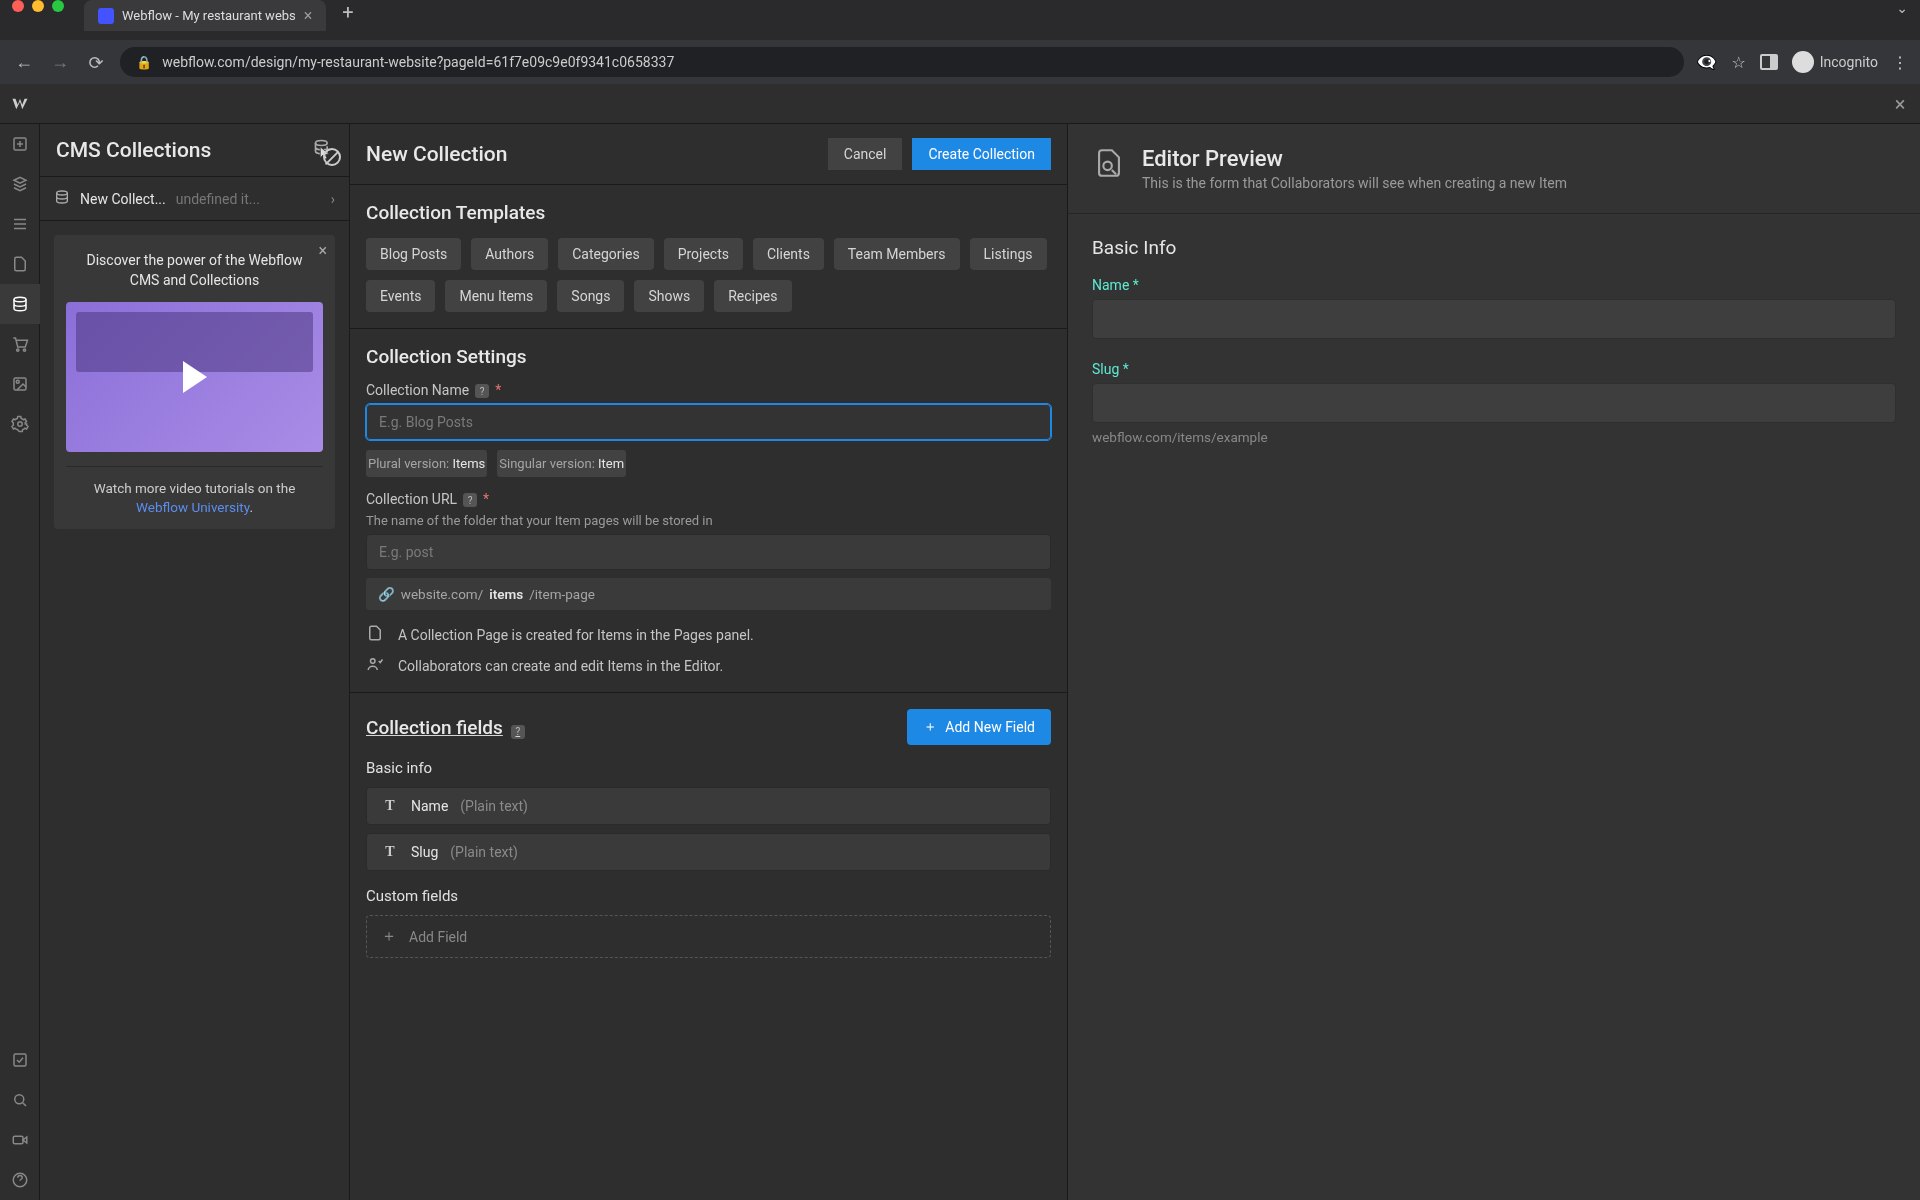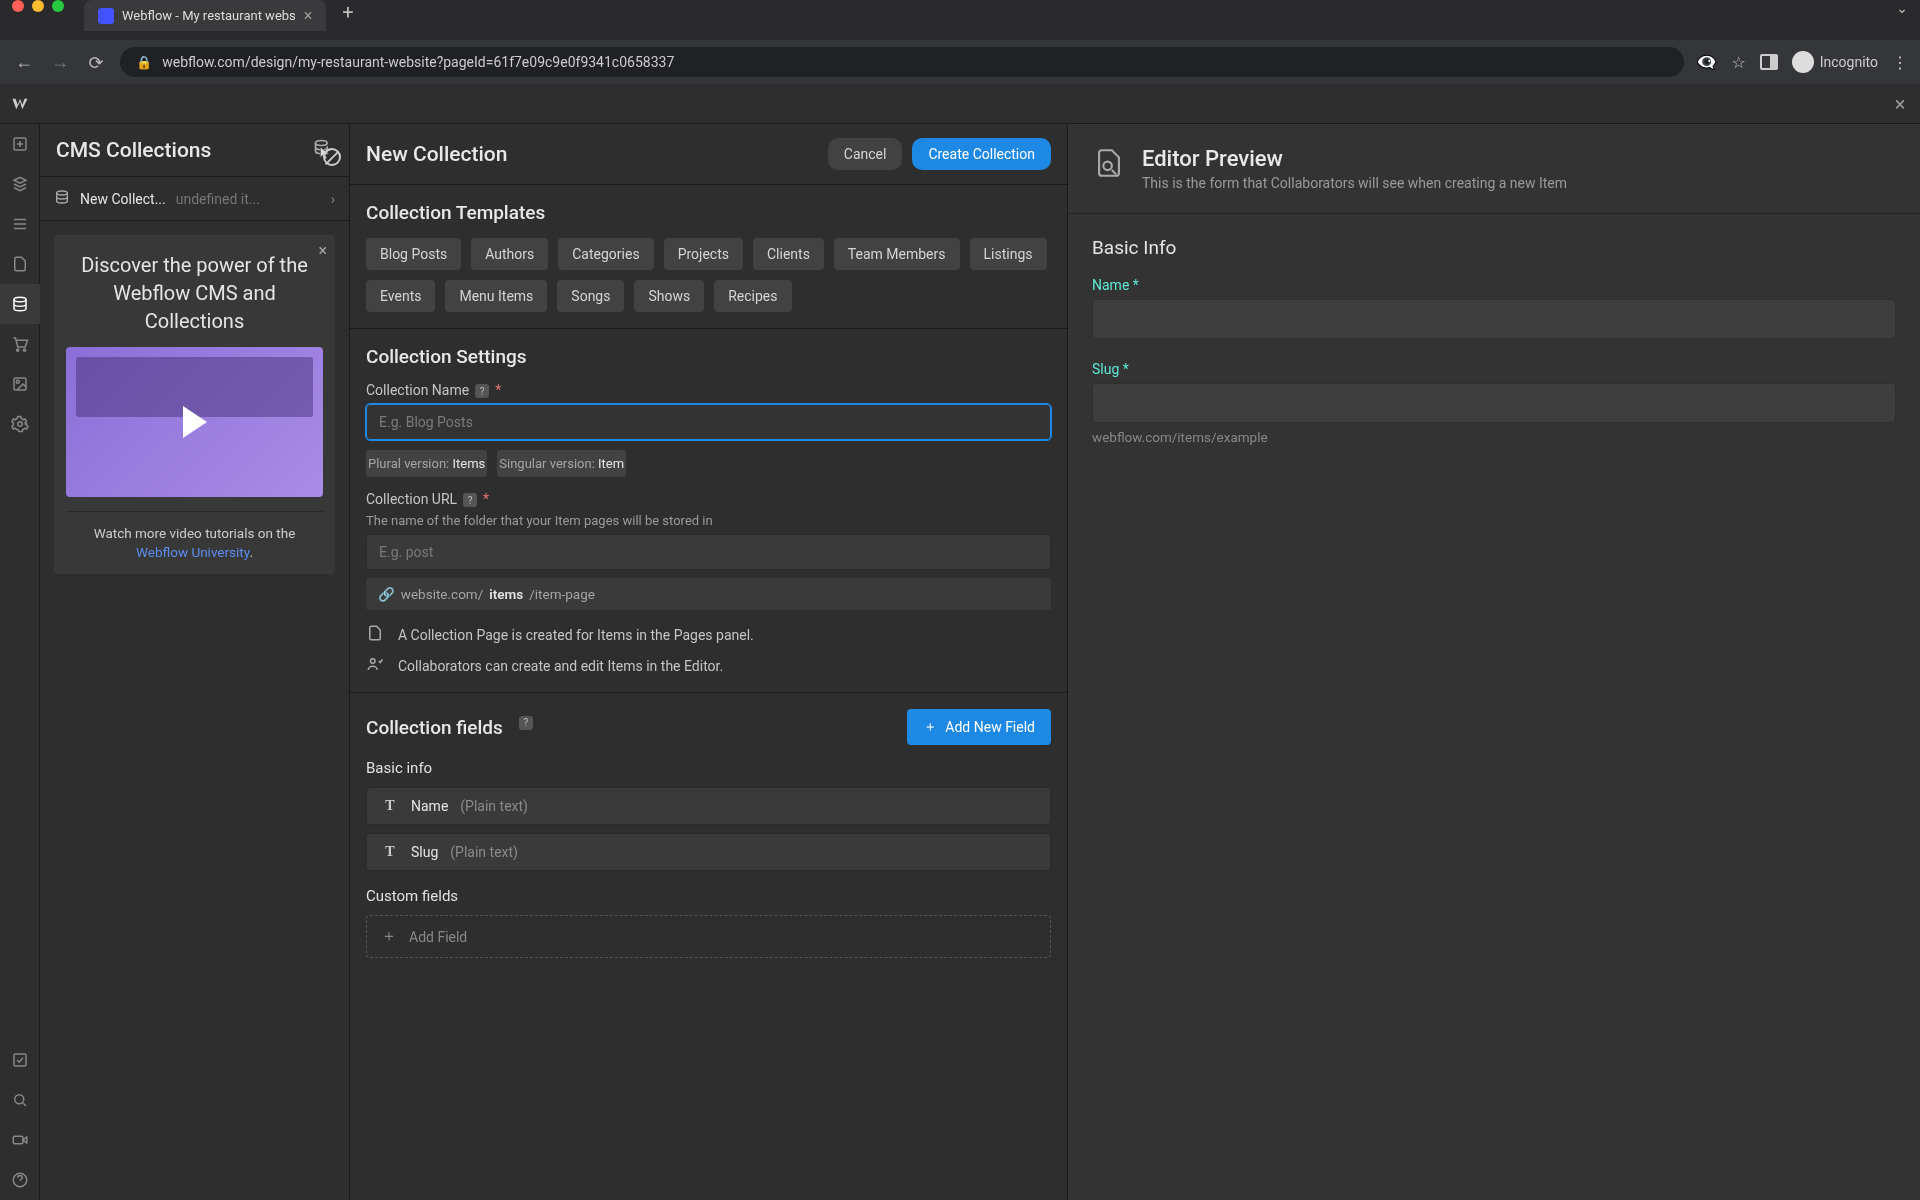--- a/index.html
+++ b/index.html
@@ -48,32 +48,32 @@
   .no-cursor::after { content: ""; position: absolute; top: 7px; left: -2px; width: 18px; height: 2px; background: #ccc; transform: rotate(-45deg); }
 
   .coll-item { padding: 12px 14px; display: flex; align-items: center; gap: 10px; border-bottom: 1px solid #1a1a1a; cursor: pointer; font-size: 14px; }
   .coll-item .db-icon { color: #aaa; }
   .coll-name { color: #e5e5e5; }
   .coll-meta { color: #777; }
   .coll-arrow { margin-left: auto; color: #888; }
 
   .promo { margin: 14px; background: #383838; border-radius: 4px; padding: 12px; position: relative; font-size: 14px; }
   .promo-close { position: absolute; top: 6px; right: 8px; color: #aaa; cursor: pointer; font-size: 16px; }
-  .promo-head { text-align: center; color: #e5e5e5; line-height: 1.4; margin-bottom: 12px; padding: 4px 8px 0; font-size:20px; }
+  .promo-head { text-align: center; color: #e5e5e5; line-height: 1.4; margin-bottom: 12px; padding: 4px 8px 0; font-size:14px; }
   .video-thumb { height: 150px; background: linear-gradient(135deg, #8b6fd8, #a98ce6); border-radius: 4px; display: flex; align-items: center; justify-content: center; position: relative; overflow: hidden; }
   .video-thumb::before { content:""; position:absolute; top:10px; left:10px; right:10px; height:60px; background: rgba(70,50,120,0.5); border-radius:3px; }
   .video-thumb::after { content:""; position:absolute; bottom:10px; left:10px; right:10px; height:50px; display:block; }
   .play { width: 0; height: 0; border-left: 24px solid #fff; border-top: 16px solid transparent; border-bottom: 16px solid transparent; z-index: 2; }
   .promo-foot { text-align: center; margin-top: 14px; padding-top: 12px; border-top: 1px solid #2a2a2a; color: #ccc; font-size: 13.5px; line-height:1.4; }
   .promo-foot a { color: #5b8def; text-decoration: none; }
 
   .col-mid { width: 718px; background: #2e2e2e; border-right: 1px solid #1a1a1a; display: flex; flex-direction: column; overflow-y: auto; }
   .mid-head { padding: 14px 16px; display: flex; align-items: center; border-bottom: 1px solid #1a1a1a; }
   .mid-title { font-size: 21px; font-weight: 500; color: #e8e8e8; flex: 1; }
-  .btn { padding: 8px 16px; border-radius: 10px; font-size: 14px; cursor: pointer; border: none; }
+  .btn { padding: 8px 16px; border-radius: 0; font-size: 14px; cursor: pointer; border: none; }
   .btn-cancel { background: #424242; color: #d5d5d5; margin-right: 10px; }
   .btn-primary { background: #1e88e5; color: #fff; }
 
   .section { padding: 16px; border-bottom: 1px solid #1a1a1a; }
   .sec-title { font-size: 19px; color: #e8e8e8; margin-bottom: 14px; font-weight: 500; }
   .chips { display: flex; flex-wrap: wrap; gap: 10px; }
   .chip { background: #424242; color: #d5d5d5; padding: 8px 14px; border-radius: 4px; font-size: 14px; cursor: pointer; }
 
   .form-row { margin-bottom: 14px; }
   .label { font-size: 14px; color: #c5c5c5; margin-bottom: 6px; display: flex; align-items: flex-end; gap: 6px; }
@@ -357,21 +357,21 @@
               <circle cx="9" cy="8" r="3"></circle>
               <path d="M3 20c0-3 3-5 6-5s6 2 6 5M17 8l2 2 3-4"></path>
             </svg>
         </span>
         <span>Collaborators can create and edit Items in the Editor.</span>
       </div>
     </div>
 
     <div class="section" style="border-bottom:none;">
       <div class="fields-head">
-        <div style="display:flex;align-items:flex-start;gap:16px;">
+        <div style="display:flex;align-items:flex-end;gap:8px;text-decoration:underline;">
           <span class="sec-title" style="margin:0">Collection fields</span>
           <span class="help">?</span>
         </div>
         <button class="btn-add">
           <span>＋</span>
           <span>Add New Field</span>
         </button>
       </div>
 
       <div class="subhead">Basic info</div>

